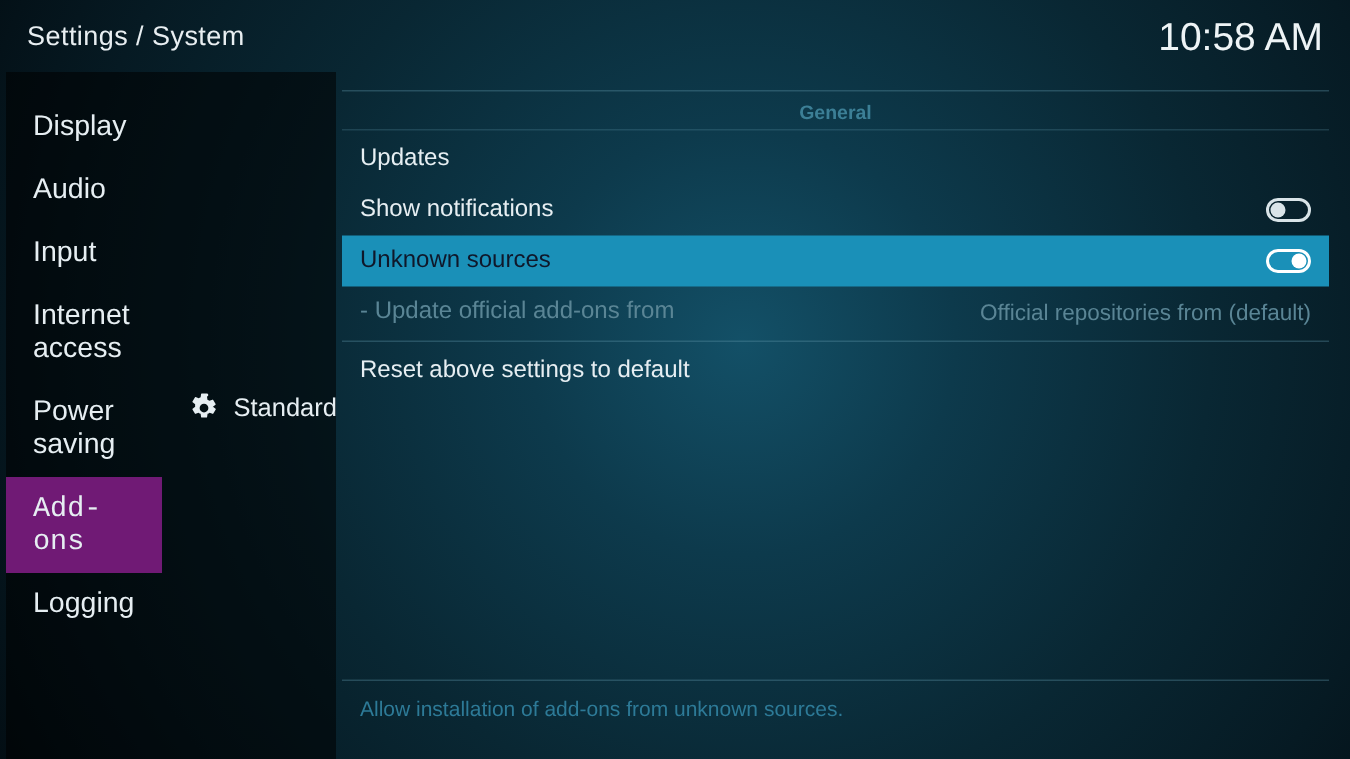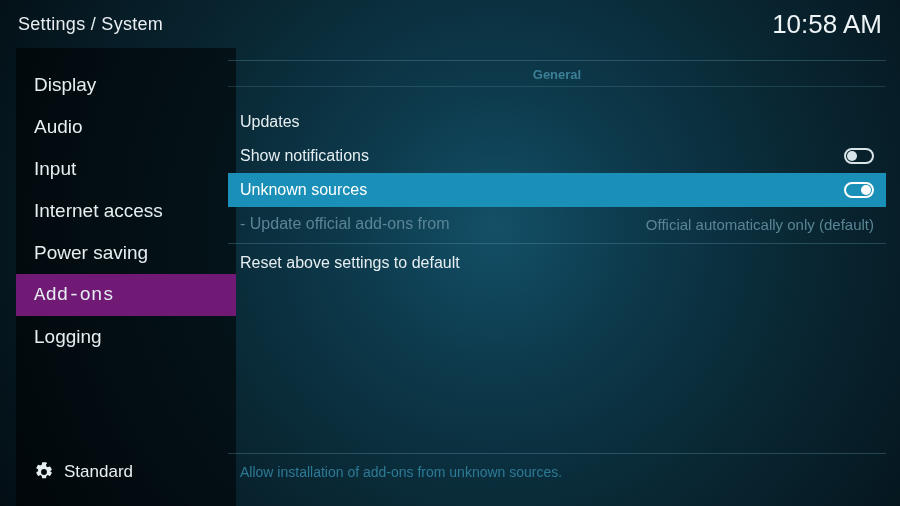--- a/index.html
+++ b/index.html
@@ -10,23 +10,23 @@
     position: relative;
   }
   .header {
     position: absolute; top: 0; left: 0; right: 0; height: 48px;
     display: flex; align-items: center; justify-content: space-between;
     padding: 0 18px;
   }
   .breadcrumb { font-size: 18px; font-weight: 300; color: #e8eef1; letter-spacing: 0.3px; }
   .clock { font-size: 26px; font-weight: 300; color: #eef4f6; }
   .sidebar {
-    position: absolute; left: 16px; top: 48px; bottom: 0; width: 220px;
+    position: absolute; left: 4px; top: 48px; bottom: 0; width: 220px;
     background: rgba(0,0,0,0.55);
-    display: flex; flex-direction: column;
+    display: flex; flex-direction: row;
   }
   .sidebar-list { flex: 1; padding-top: 16px; }
   .sidebar-item {
     padding: 10px 18px; font-size: 19px; color: #e6eef2; cursor: pointer;
   }
   .sidebar-item.selected { background: #701a75; font-family: Liberation Mono, monospace; }
   .sidebar-footer {
     display: flex; align-items: center; gap: 10px; padding: 14px 18px 24px;
     font-size: 17px; color: #e6eef2; cursor: pointer;
   }
@@ -34,31 +34,31 @@
   .content {
     position: absolute; left: 220px; right: 0; top: 48px; bottom: 0;
     padding: 12px 14px 12px 8px;
     display: flex; flex-direction: column;
   }
   .section-header {
     text-align: center; font-size: 13px; font-weight: 600; color: #3c7f96;
     padding: 6px 0 4px;
     border-top: 1px solid rgba(95,150,170,0.35);
     border-bottom: 1px solid rgba(95,150,170,0.25);
-    margin-bottom: 18px;
+    margin-bottom: 2px;
   }
   .row {
     display: flex; align-items: center; justify-content: space-between;
     padding: 8px 12px; font-size: 16px; min-height: 34px;
   }
   .row.clickable { cursor: pointer; }
   .row .label { color: #e6eef2; }
   .row .value { color: #e6eef2; font-size: 15px; }
   .row.highlight { background: #1a90b8; }
-  .row.highlight .label { color: #ffffff; }
+  .row.highlight .label { color: #0f172a; }
   .row.disabled .label, .row.disabled .value { color: #5a8595; }
   .separator { height: 1px; background: rgba(95,150,170,0.35); margin: 2px 0; }
   .toggle {
     width: 30px; height: 16px; border: 2px solid #d9e4e8; border-radius: 10px;
     position: relative; background: transparent;
   }
   .toggle::after {
     content: ""; position: absolute; width: 10px; height: 10px; border-radius: 50%;
     background: #d9e4e8; top: 1px; left: 1px;
   }
@@ -111,21 +111,21 @@
     <span class="toggle"></span>
   </div>
 
   <div class="row clickable highlight">
     <span class="label">Unknown sources</span>
     <span class="toggle right"></span>
   </div>
 
   <div class="row disabled">
     <span class="label">- Update official add-ons from</span>
-    <span class="value">Official automatically only (default)</span>
+    <span class="value">Official repositories from (default)</span>
   </div>
 
   <div class="separator"></div>
 
   <div class="row clickable">
     <span class="label">Reset above settings to default</span>
   </div>
 
   <div class="content-spacer"></div>
 

